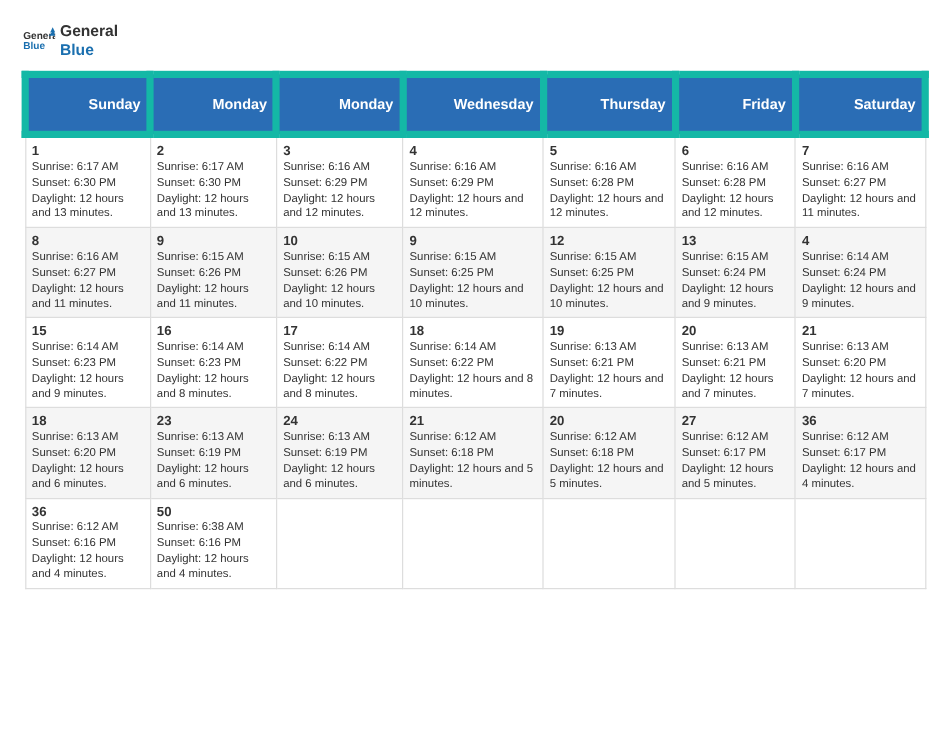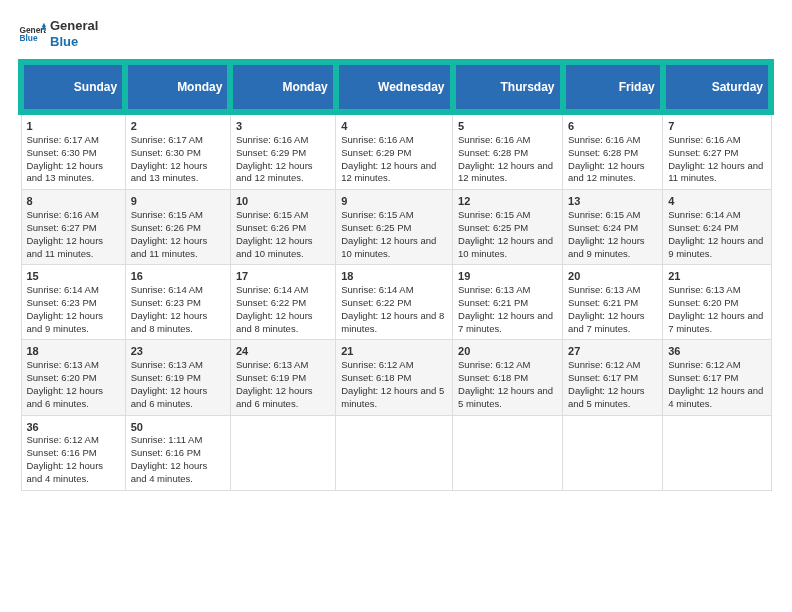--- a/index.html
+++ b/index.html
@@ -151,21 +151,21 @@
           <td><span class="day-num">18</span><span>Sunrise: 6:13 AM</span><br><span>Sunset: 6:20 PM</span><br><span>Daylight: 12 hours and 6 minutes.</span></td>
           <td><span class="day-num">23</span><span>Sunrise: 6:13 AM</span><br><span>Sunset: 6:19 PM</span><br><span>Daylight: 12 hours and 6 minutes.</span></td>
           <td><span class="day-num">24</span><span>Sunrise: 6:13 AM</span><br><span>Sunset: 6:19 PM</span><br><span>Daylight: 12 hours and 6 minutes.</span></td>
           <td><span class="day-num">21</span><span>Sunrise: 6:12 AM</span><br><span>Sunset: 6:18 PM</span><br><span>Daylight: 12 hours and 5 minutes.</span></td>
           <td><span class="day-num">20</span><span>Sunrise: 6:12 AM</span><br><span>Sunset: 6:18 PM</span><br><span>Daylight: 12 hours and 5 minutes.</span></td>
           <td><span class="day-num">27</span><span>Sunrise: 6:12 AM</span><br><span>Sunset: 6:17 PM</span><br><span>Daylight: 12 hours and 5 minutes.</span></td>
           <td><span class="day-num">36</span><span>Sunrise: 6:12 AM</span><br><span>Sunset: 6:17 PM</span><br><span>Daylight: 12 hours and 4 minutes.</span></td>
         </tr>
         <tr>
           <td><span class="day-num">36</span><span>Sunrise: 6:12 AM</span><br><span>Sunset: 6:16 PM</span><br><span>Daylight: 12 hours and 4 minutes.</span></td>
-          <td><span class="day-num">50</span><span>Sunrise: 1:11 AM</span><br><span>Sunset: 6:16 PM</span><br><span>Daylight: 12 hours and 4 minutes.</span></td>
+          <td><span class="day-num">50</span><span>Sunrise: 6:38 AM</span><br><span>Sunset: 6:16 PM</span><br><span>Daylight: 12 hours and 4 minutes.</span></td>
           <td></td>
           <td></td>
           <td></td>
           <td></td>
           <td></td>
         </tr>
       </tbody>
   </table>
 </div>
 

